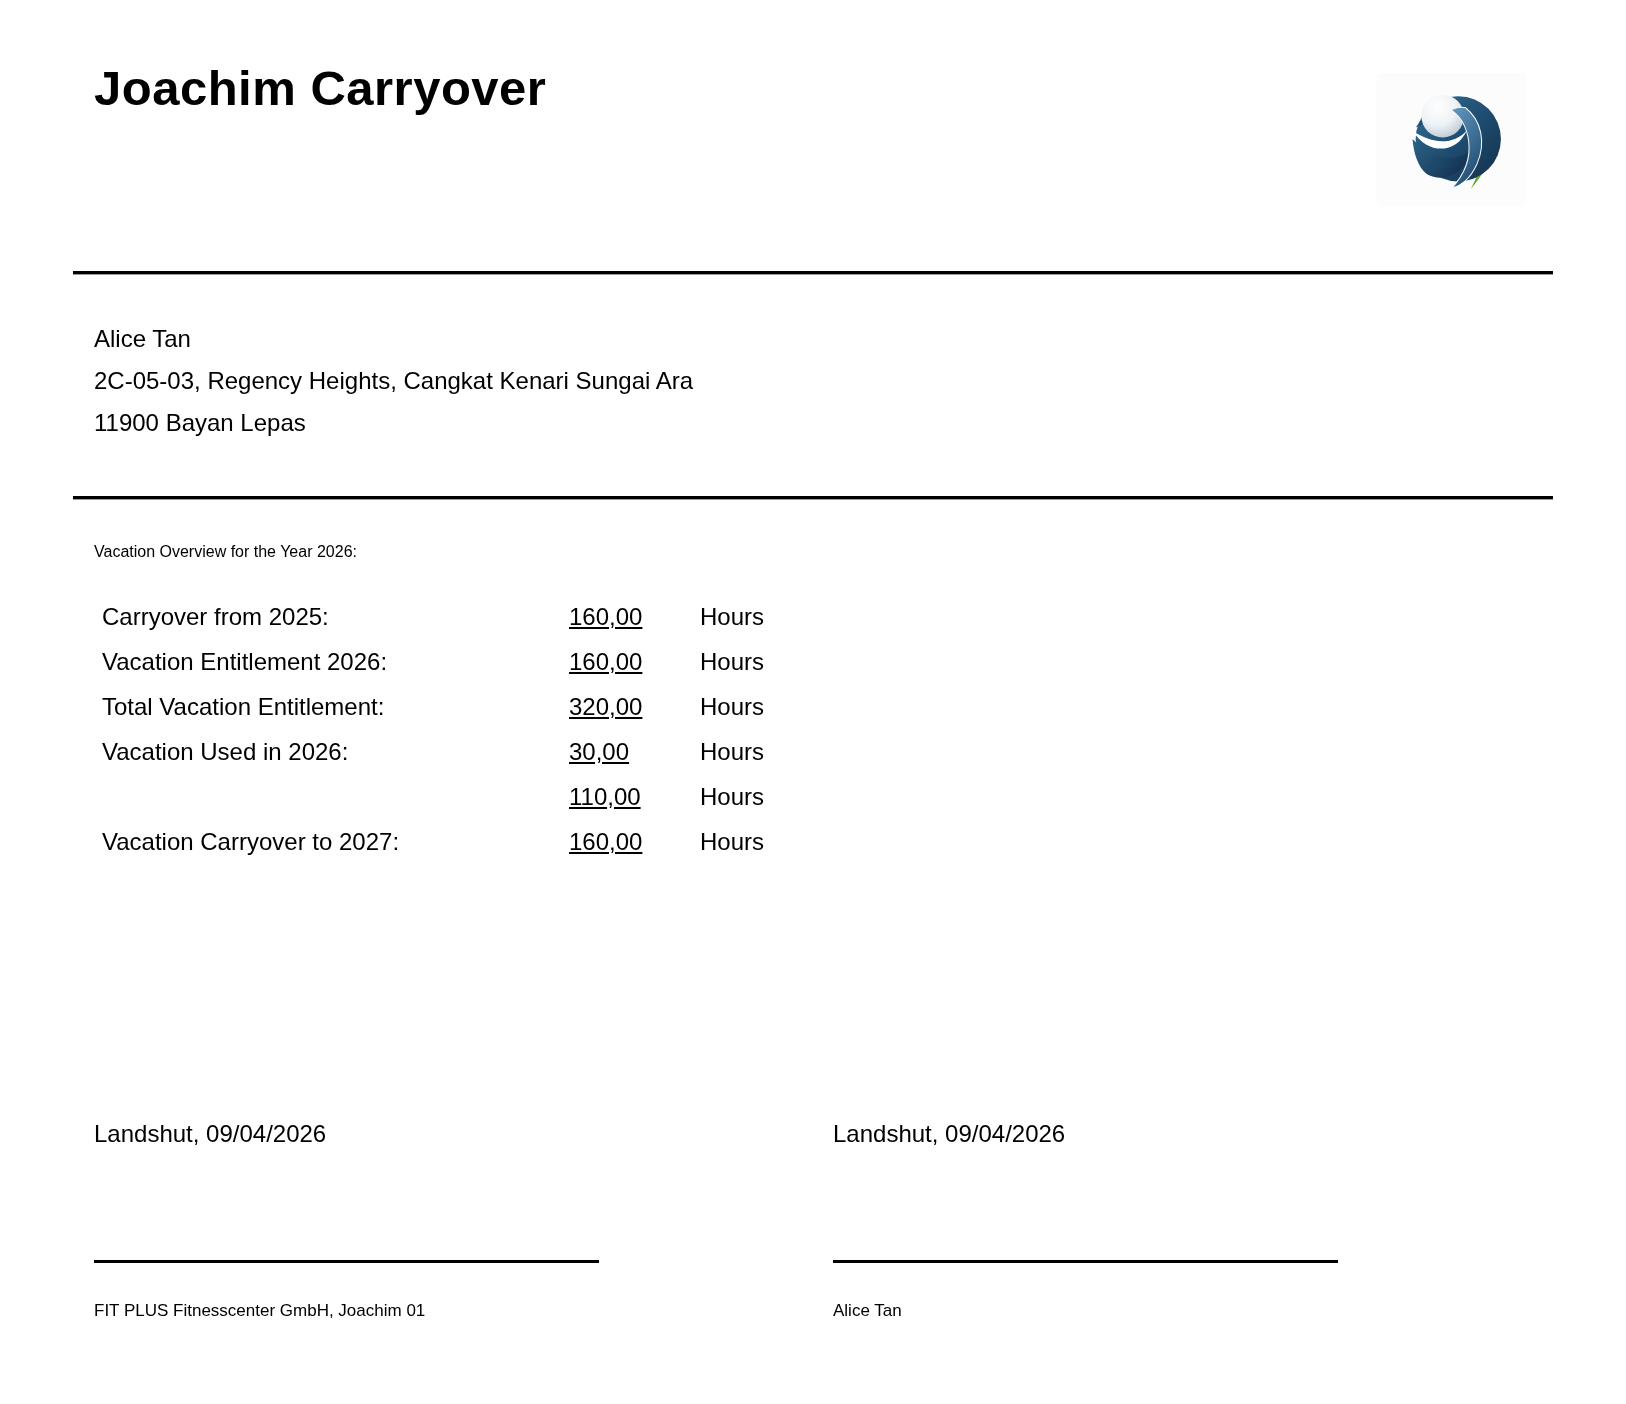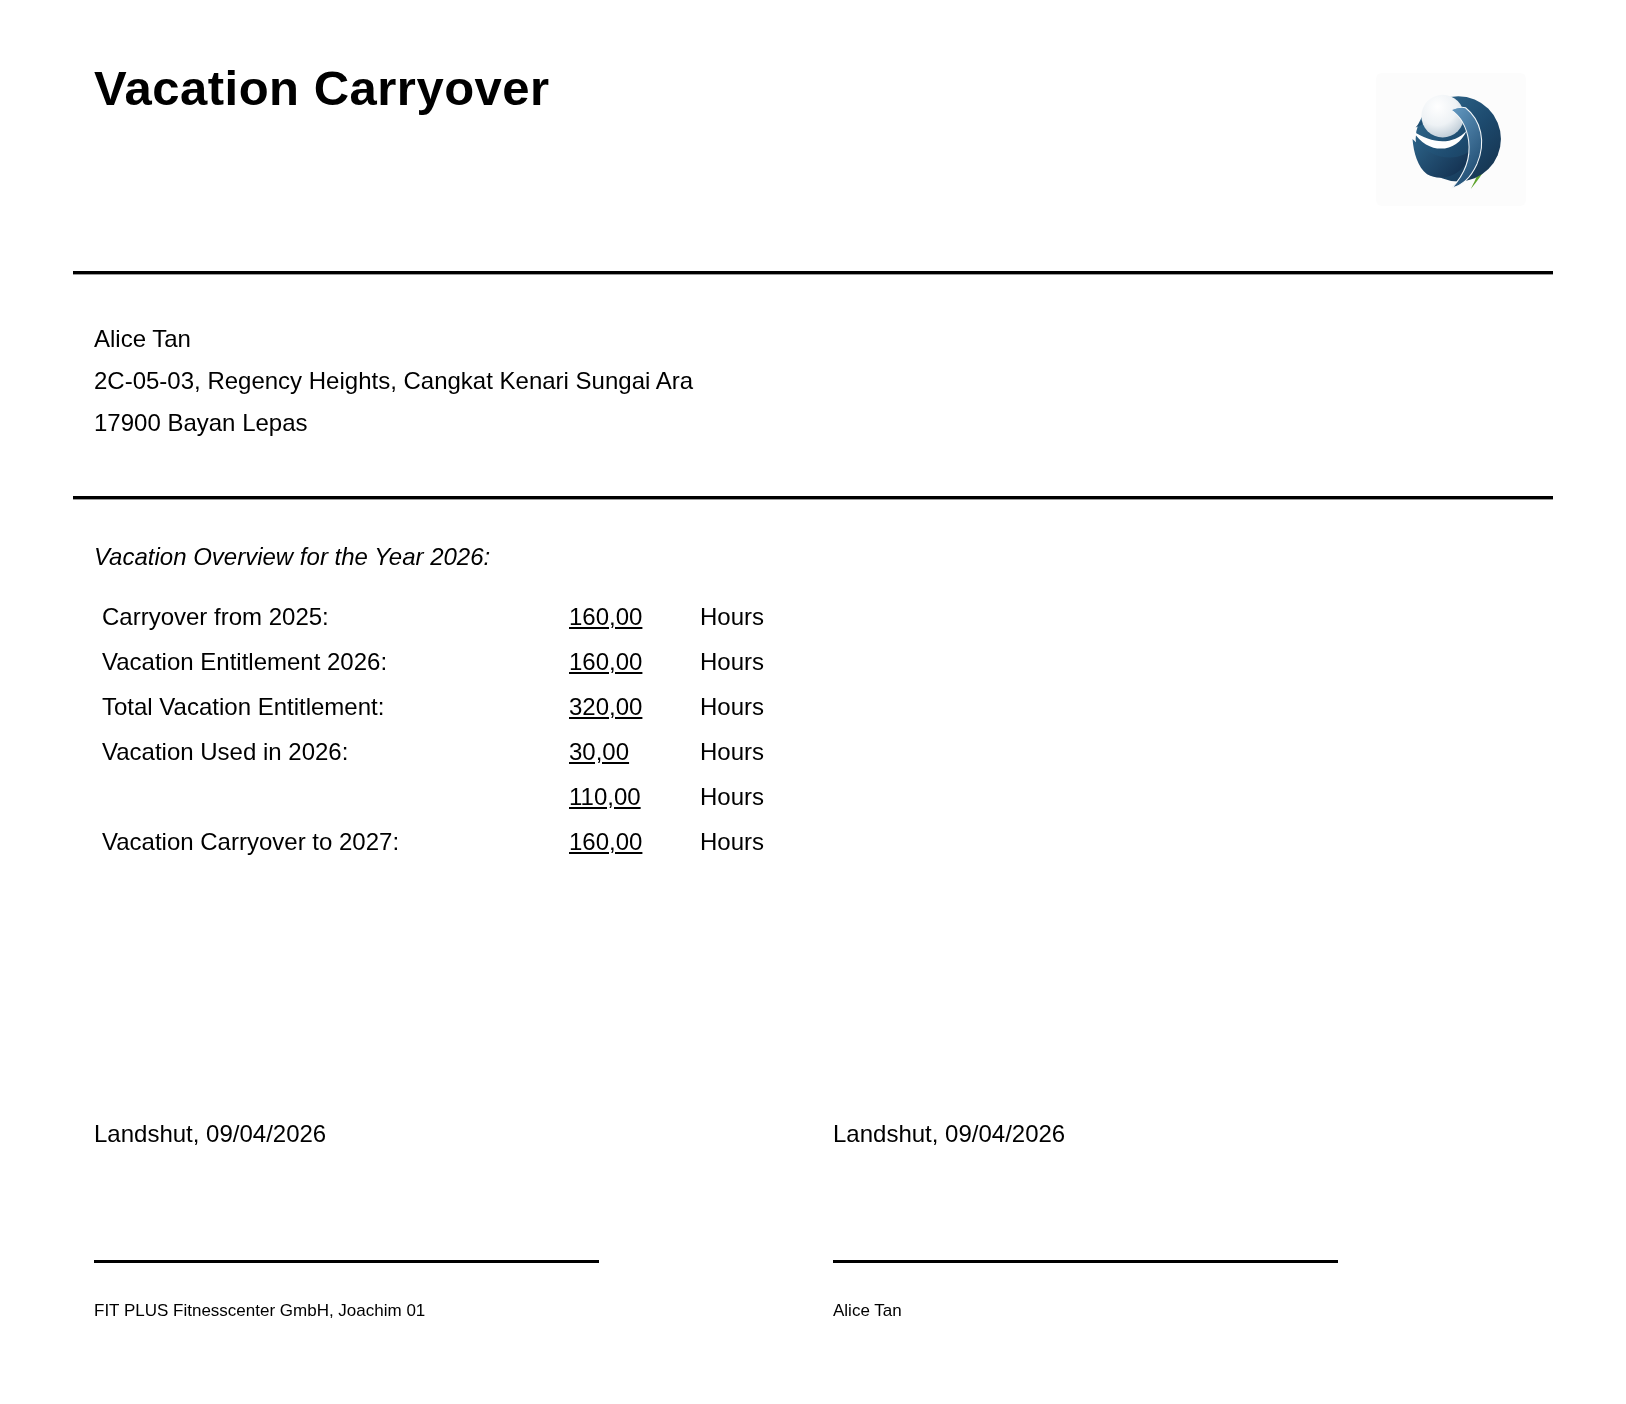--- a/index.html
+++ b/index.html
@@ -50,23 +50,22 @@
     left: 94px;
     top: 318px;
     font-size: 24px;
     line-height: 42px;
     white-space: nowrap;
   }
   .overview-heading {
     position: absolute;
     left: 94px;
     top: 543px;
-    font-size: 24px;
+    font-size: 16px;
     white-space: nowrap;
-    font-style: italic;
   }
   .overview-table {
     position: absolute;
     left: 94px;
     top: 594px;
     font-size: 24px;
     width: 760px;
   }
   .overview-row { position: relative; height: 45px; line-height: 45px; }
   .overview-row .cell-label { position: absolute; left: 8px; white-space: nowrap; }
@@ -76,21 +75,21 @@
   .sig-line { position: absolute; top: 1260px; width: 505px; height: 3px; background: #000000; }
   .sig-name { position: absolute; top: 1290px; font-size: 17px; line-height: 26px; white-space: nowrap; margin-top: 8px; }
   .col-left  { left: 94px; }
   .col-right { left: 833px; }
 </style>
 </head>
 <body>
 
 <div class="page">
 
-  <div class="doc-title">Vacation Carryover</div>
+  <div class="doc-title">Joachim Carryover</div>
 
   <div class="logo-box">
     <svg viewBox="0 0 100 100">
       <defs>
         <radialGradient id="gSphere" cx="38%" cy="28%" r="80%">
           <stop offset="0%" stop-color="#ffffff"></stop>
           <stop offset="55%" stop-color="#eef2f5"></stop>
           <stop offset="100%" stop-color="#b7c6d2"></stop>
         </radialGradient>
         <linearGradient id="gNavy" x1="0%" y1="0%" x2="100%" y2="100%">
@@ -119,21 +118,21 @@
       <path d="M13 49 C32 69 56 72 70 59 C66 82 43 92 27 83 C18 76 14 62 13 49 Z" fill="url(#gWing)"></path>
       <path d="M64 19 C79 31 84 52 75 73 C69 86 60 94 51 96 C63 83 69 67 67 51 C65 37 59 27 50 21 C55 19 60 18 64 19 Z" fill="url(#gMid)" stroke="#f4f7f9" stroke-width="1"></path>
     </svg>
   </div>
 
   <div class="rule rule-top"></div>
 
   <div class="address-block">
     <div>Alice Tan</div>
     <div>2C-05-03, Regency Heights, Cangkat Kenari Sungai Ara</div>
-    <div>17900 Bayan Lepas</div>
+    <div>11900 Bayan Lepas</div>
   </div>
 
   <div class="rule rule-bottom"></div>
 
   <div class="overview-heading">Vacation Overview for the Year 2026:</div>
 
   <div class="overview-table">
     <div class="overview-row">
       <span class="cell-label">Carryover from 2025:</span>
       <span class="cell-value">160,00</span>

